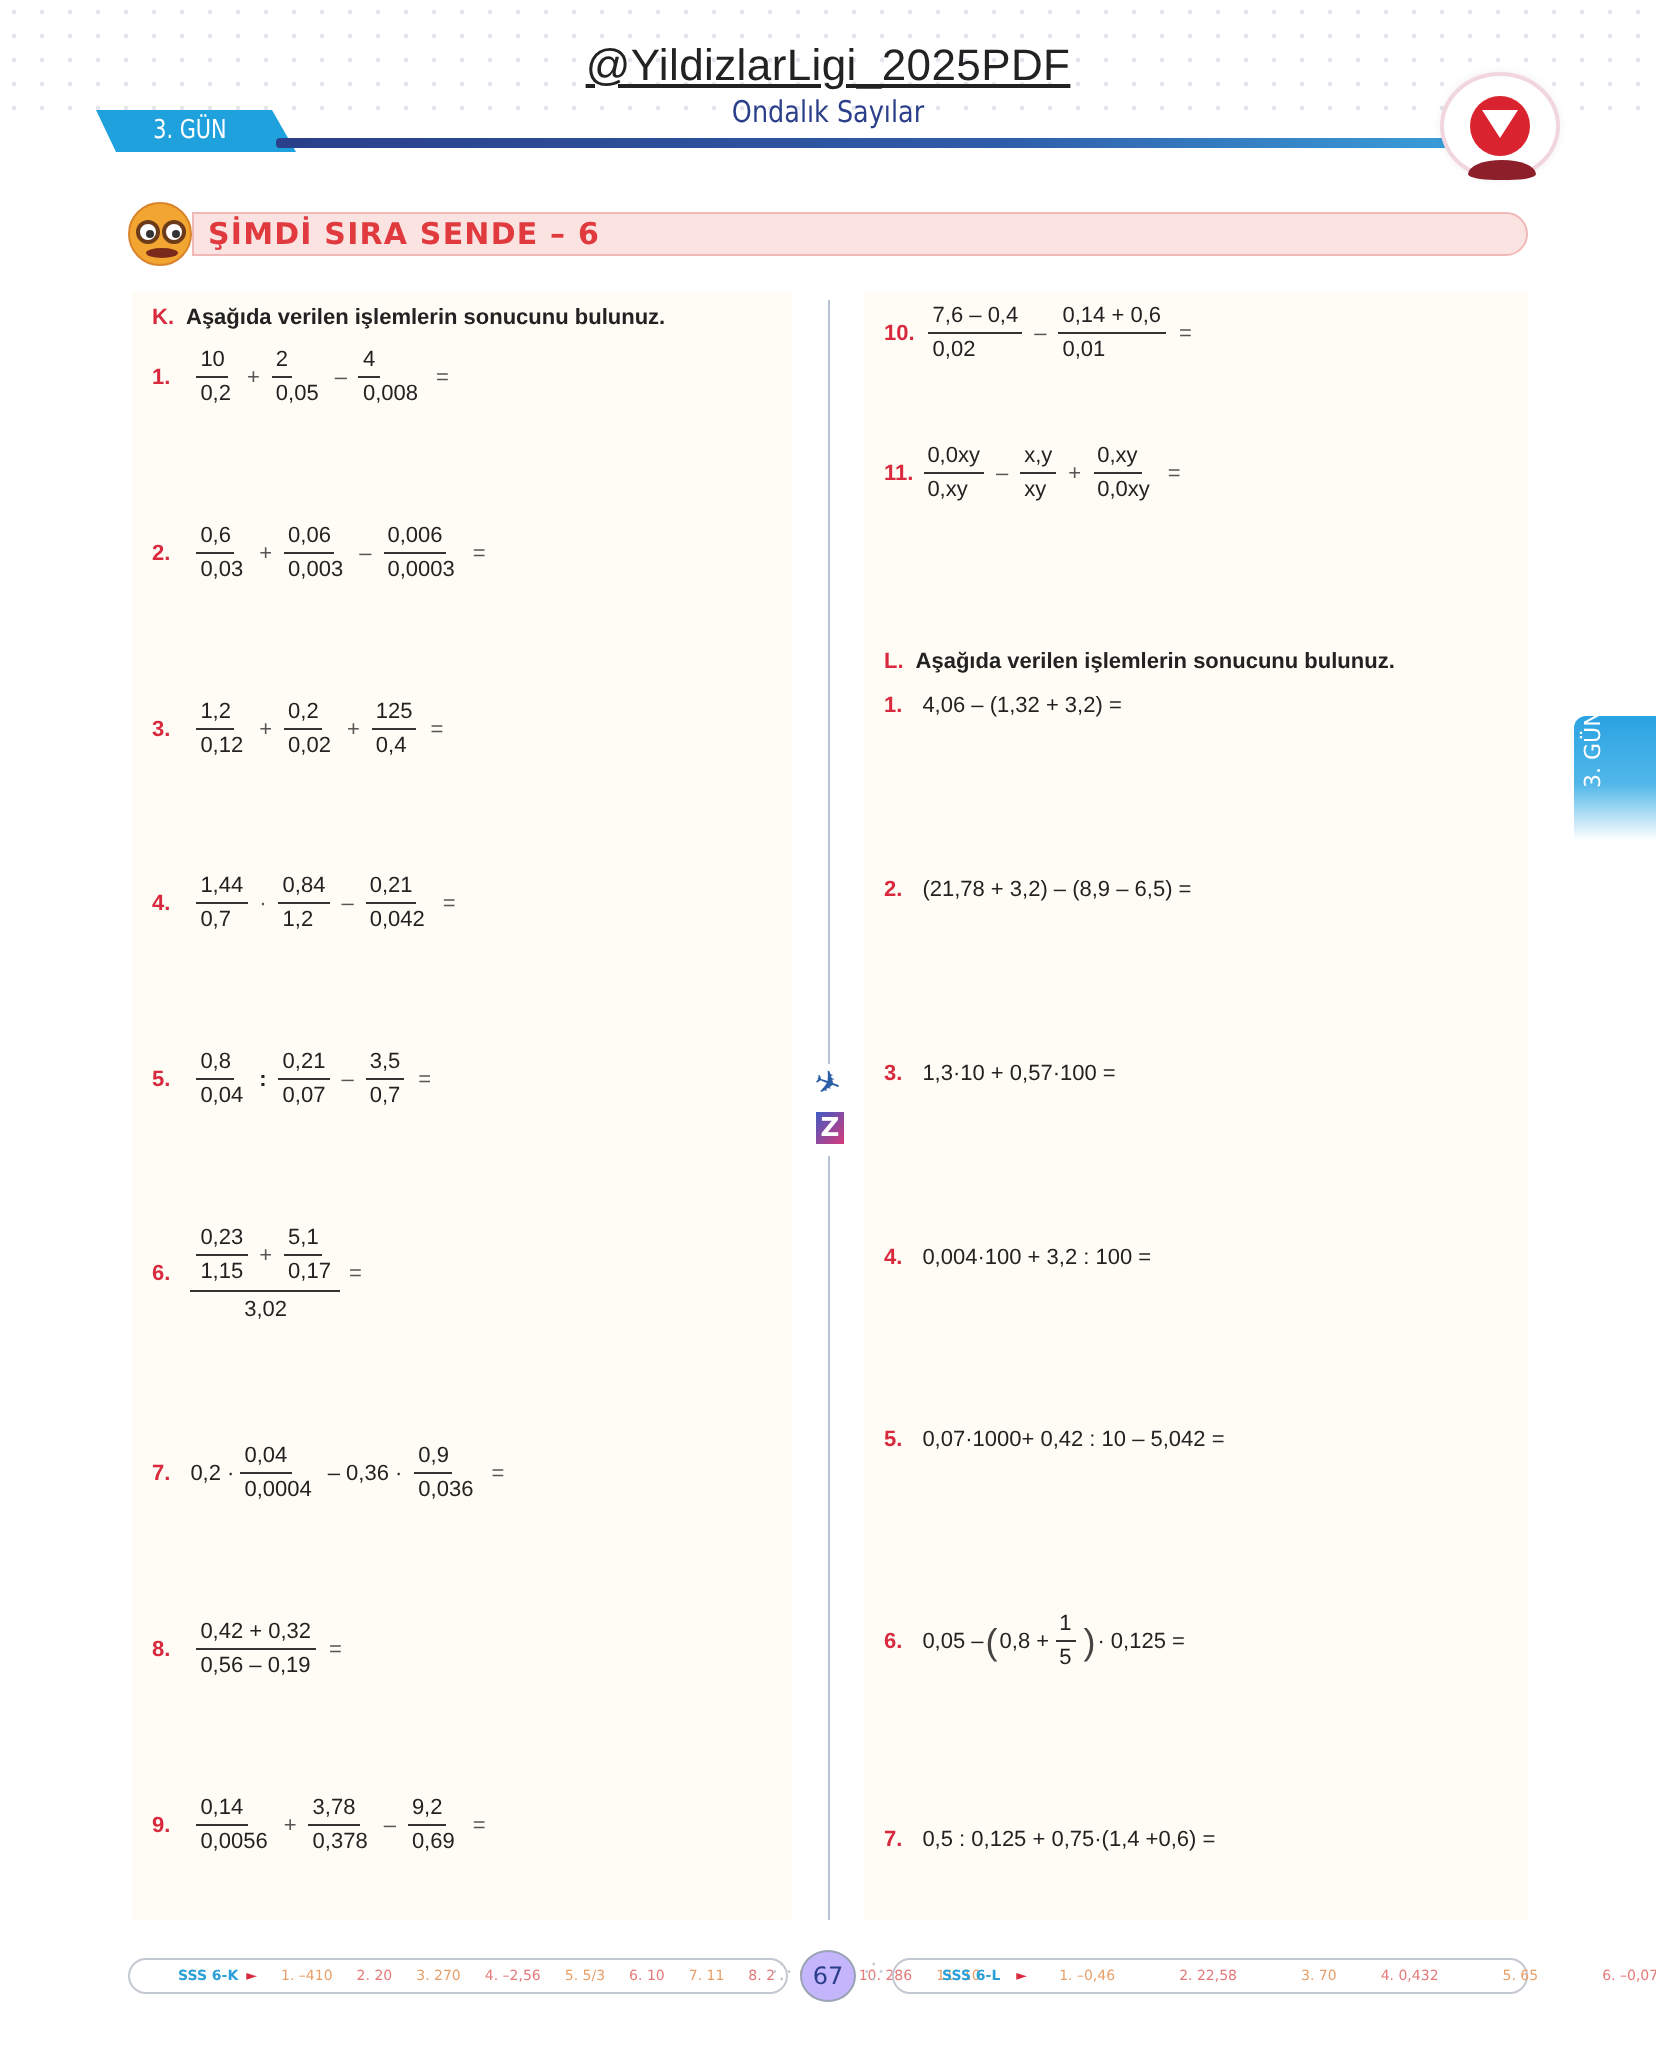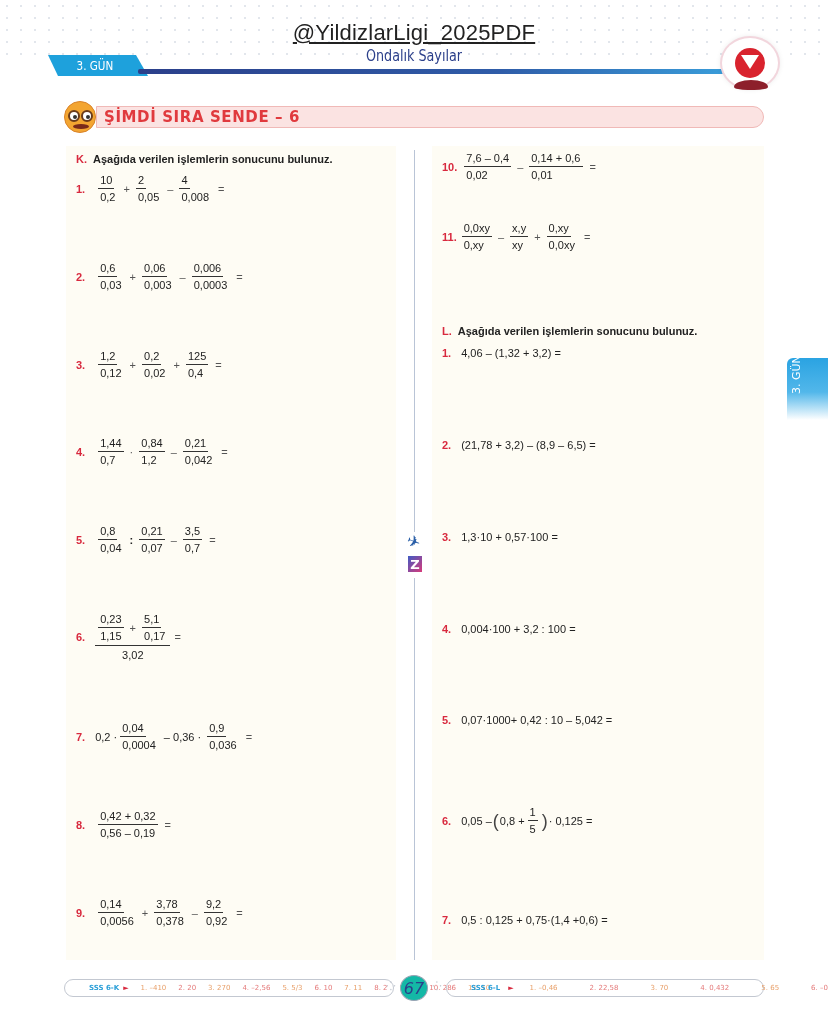--- a/index.html
+++ b/index.html
@@ -78,22 +78,22 @@
   .footer { position: absolute; top: 979px; height: 18px; border: 1px solid #c3c8d1; border-radius: 9px;
     display: flex; align-items: center; padding: 0 24px; font-size: 7px; white-space: nowrap; gap: 12px;
     font-family: "DejaVu Sans", sans-serif; }
   .footer.left { left: 64px; width: 330px; }
   .footer.right { left: 446px; width: 318px; gap: 16px; }
   .footer .code { color: #2a9fd8; font-weight: bold; }
   .footer .arrow { color: #d8293e; margin-left: -8px; }
   .footer .ans { color: #e47a7a; }
   .footer .ans:nth-child(odd) { color: #e8a06a; }
   .page-num { position: absolute; left: 400px; top: 975px; width: 28px; height: 26px; border-radius: 50%;
-    border: 1.5px solid #9aa3b3; background: #14b8a6; display: flex; align-items: center; justify-content: center;
-    font-size: 16px; color: #2b3f8a; font-family: "DejaVu Sans", sans-serif; font-style: italic; }
+    border: 1.5px solid #9aa3b3; background: #c4b5fd; display: flex; align-items: center; justify-content: center;
+    font-size: 12px; color: #2b3f8a; font-family: "DejaVu Sans", sans-serif; }
   .rays { position: absolute; top: 977px; font-size: 12px; color: #c5cad3; }
 </style>
 </head>
 <body>
 
 <div class="dots"></div>
 <div class="watermark">@YildizlarLigi_2025PDF</div>
 <div class="subtitle">Ondalık Sayılar</div>
 <div class="day-tab">
     <span>3. GÜN</span>
@@ -276,21 +276,21 @@
       <span class="d">0,0056</span>
     </span>
   <span class="op">+</span>
   <span class="frac">
       <span class="n">3,78</span>
       <span class="d">0,378</span>
     </span>
   <span class="op">–</span>
   <span class="frac">
       <span class="n">9,2</span>
-      <span class="d">0,92</span>
+      <span class="d">0,69</span>
     </span>
   <span class="eq">=</span>
 </div>
 
 <div class="q" style="left:442px; top:152px;">
   <span class="num" style="margin-right:4px">10.</span>
   <span class="frac">
       <span class="n">7,6 – 0,4</span>
       <span class="d">0,02</span>
     </span>
@@ -379,17 +379,17 @@
 </div>
 <span class="rays" style="left:386px;">⁘</span>
 <div class="page-num">67</div>
 <span class="rays" style="left:432px;">⁘</span>
 <div class="footer right">
   <span class="code">SSS 6-L</span>
   <span class="arrow">►</span>
   <span class="ans">1. –0,46</span>
   <span class="ans" style="margin-left:16px">2. 22,58</span>
   <span class="ans" style="margin-left:16px">3. 70</span>
-  <span class="ans" style="margin-left:16px">4. 0,432</span>
+  <span class="ans" style="margin-left:6px">4. 0,432</span>
   <span class="ans" style="margin-left:16px">5. 65</span>
   <span class="ans" style="margin-left:16px">6. –0,075</span>
   <span class="ans" style="margin-left:16px">7. 5,5</span>
 </div>
 
 </body></html>

